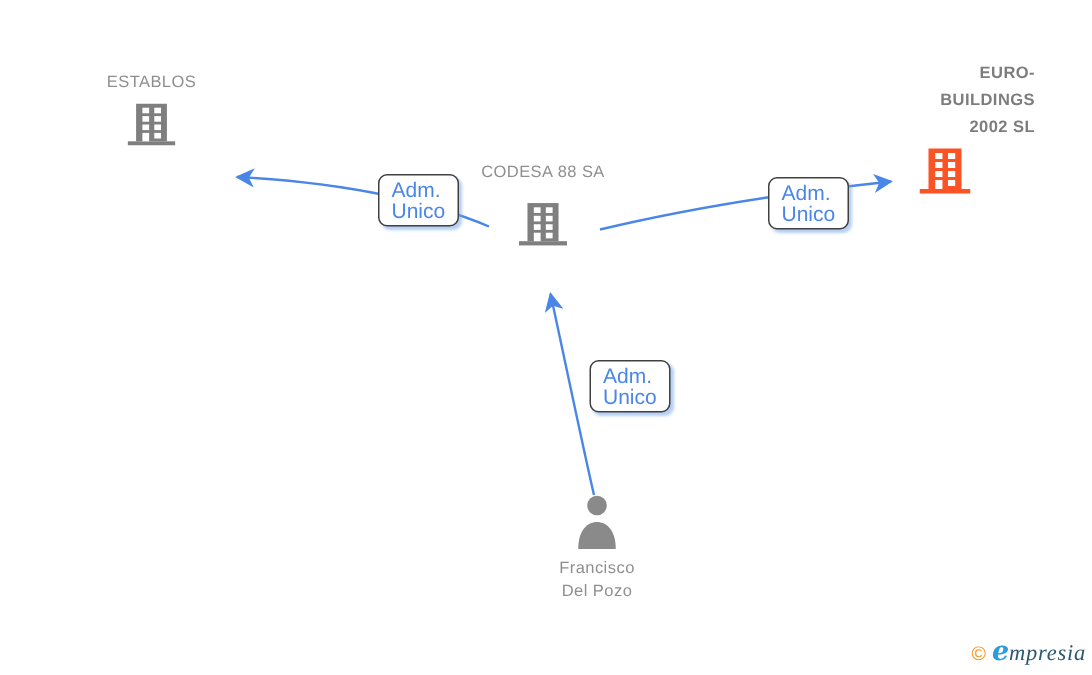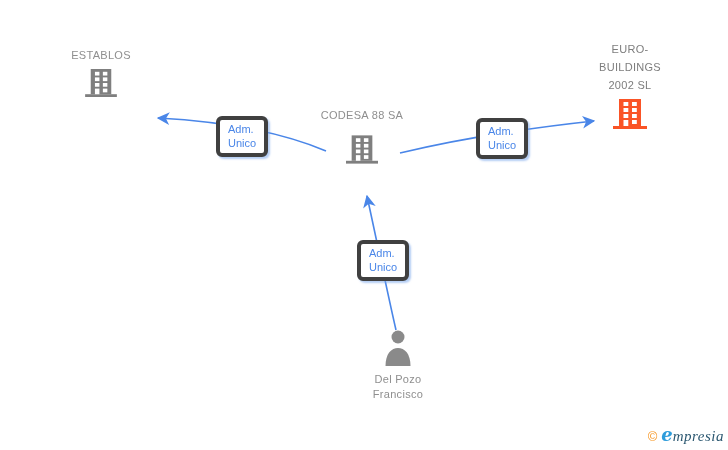--- a/index.html
+++ b/index.html
@@ -3,31 +3,31 @@
 <meta charset="utf-8">
 <style>
   html,body{margin:0;padding:0;}
   body{
     width:728px;height:450px;position:relative;background:#ffffff;
     font-family:"Liberation Sans", sans-serif;overflow:hidden;
   }
   .edges-layer{position:absolute;left:0;top:0;width:728px;height:450px;z-index:1;}
   .node{position:absolute;z-index:2;text-align:center;}
   .node-label{font-size:11px;line-height:15px;color:#8f8f8f;letter-spacing:.3px;}
-  .node-label.bold{font-weight:normal;color:#7d7d7d;line-height:18px;}
+  .node-label.bold{font-weight:bold;color:#7d7d7d;line-height:18px;text-align:right;}
   .icon{display:block;margin:0 auto;}
   .bldg-gray{color:#7f7f7f;}
   .bldg-orange{color:#fa5426;}
   .person-gray{color:#8a8a8a;}
   .edge-label{
     position:absolute;z-index:3;background:#ffffff;
-    border:4px solid #404040;border-radius:6px;
+    border:1px solid #404040;border-radius:6px;
     box-shadow:2px 2px 2px rgba(120,165,235,.55);
-    color:#4a86e8;font-size:11px;line-height:13.5px;
-    padding:3px 8px;text-align:left;white-space:nowrap;
+    color:#4a86e8;font-size:14px;line-height:13.5px;
+    padding:3px 8px;text-align:left;white-space:nowrap;margin-left:36px;
   }
   .footer-logo{
     position:absolute;right:4px;bottom:5px;z-index:3;
     font-family:"DejaVu Serif", serif;font-style:italic;
   }
   .footer-logo .copy{color:#f7941e;font-style:normal;font-size:13px;margin-right:4px;font-family:"Liberation Sans",sans-serif;}
   .footer-logo .brand-e{color:#2d9cdb;font-weight:bold;font-size:18px;}
   .footer-logo .brand-rest{color:#2c5871;font-size:15px;letter-spacing:.5px;font-family:Liberation Serif, serif;}
 </style>
 </head>
@@ -99,22 +99,22 @@
       <rect x="19" y="21" width="4.8" height="4" fill="#fff"></rect>
   </svg>
 </div>
 
 <div class="node" style="left:338px;top:330px;width:120px;">
   <svg class="icon person-gray" width="28" height="36" viewBox="0 0 28 36">
     <circle cx="14" cy="7" r="6.5" fill="currentColor"></circle>
     <path d="M1.5,36 C1.5,23.5 7.5,18 14,18 C20.5,18 26.5,23.5 26.5,36 Z" fill="currentColor"></path>
   </svg>
   <div class="node-label" style="margin-top:6px;">
+    <div>Francisco</div>
     <div>Del Pozo</div>
-    <div>Francisco</div>
   </div>
 </div>
 
 <div class="edge-label" style="left:216px;top:116px;">
   <div>Adm.</div>
   <div>Unico</div>
 </div>
 <div class="edge-label" style="left:476px;top:118px;">
   <div>Adm.</div>
   <div>Unico</div>

